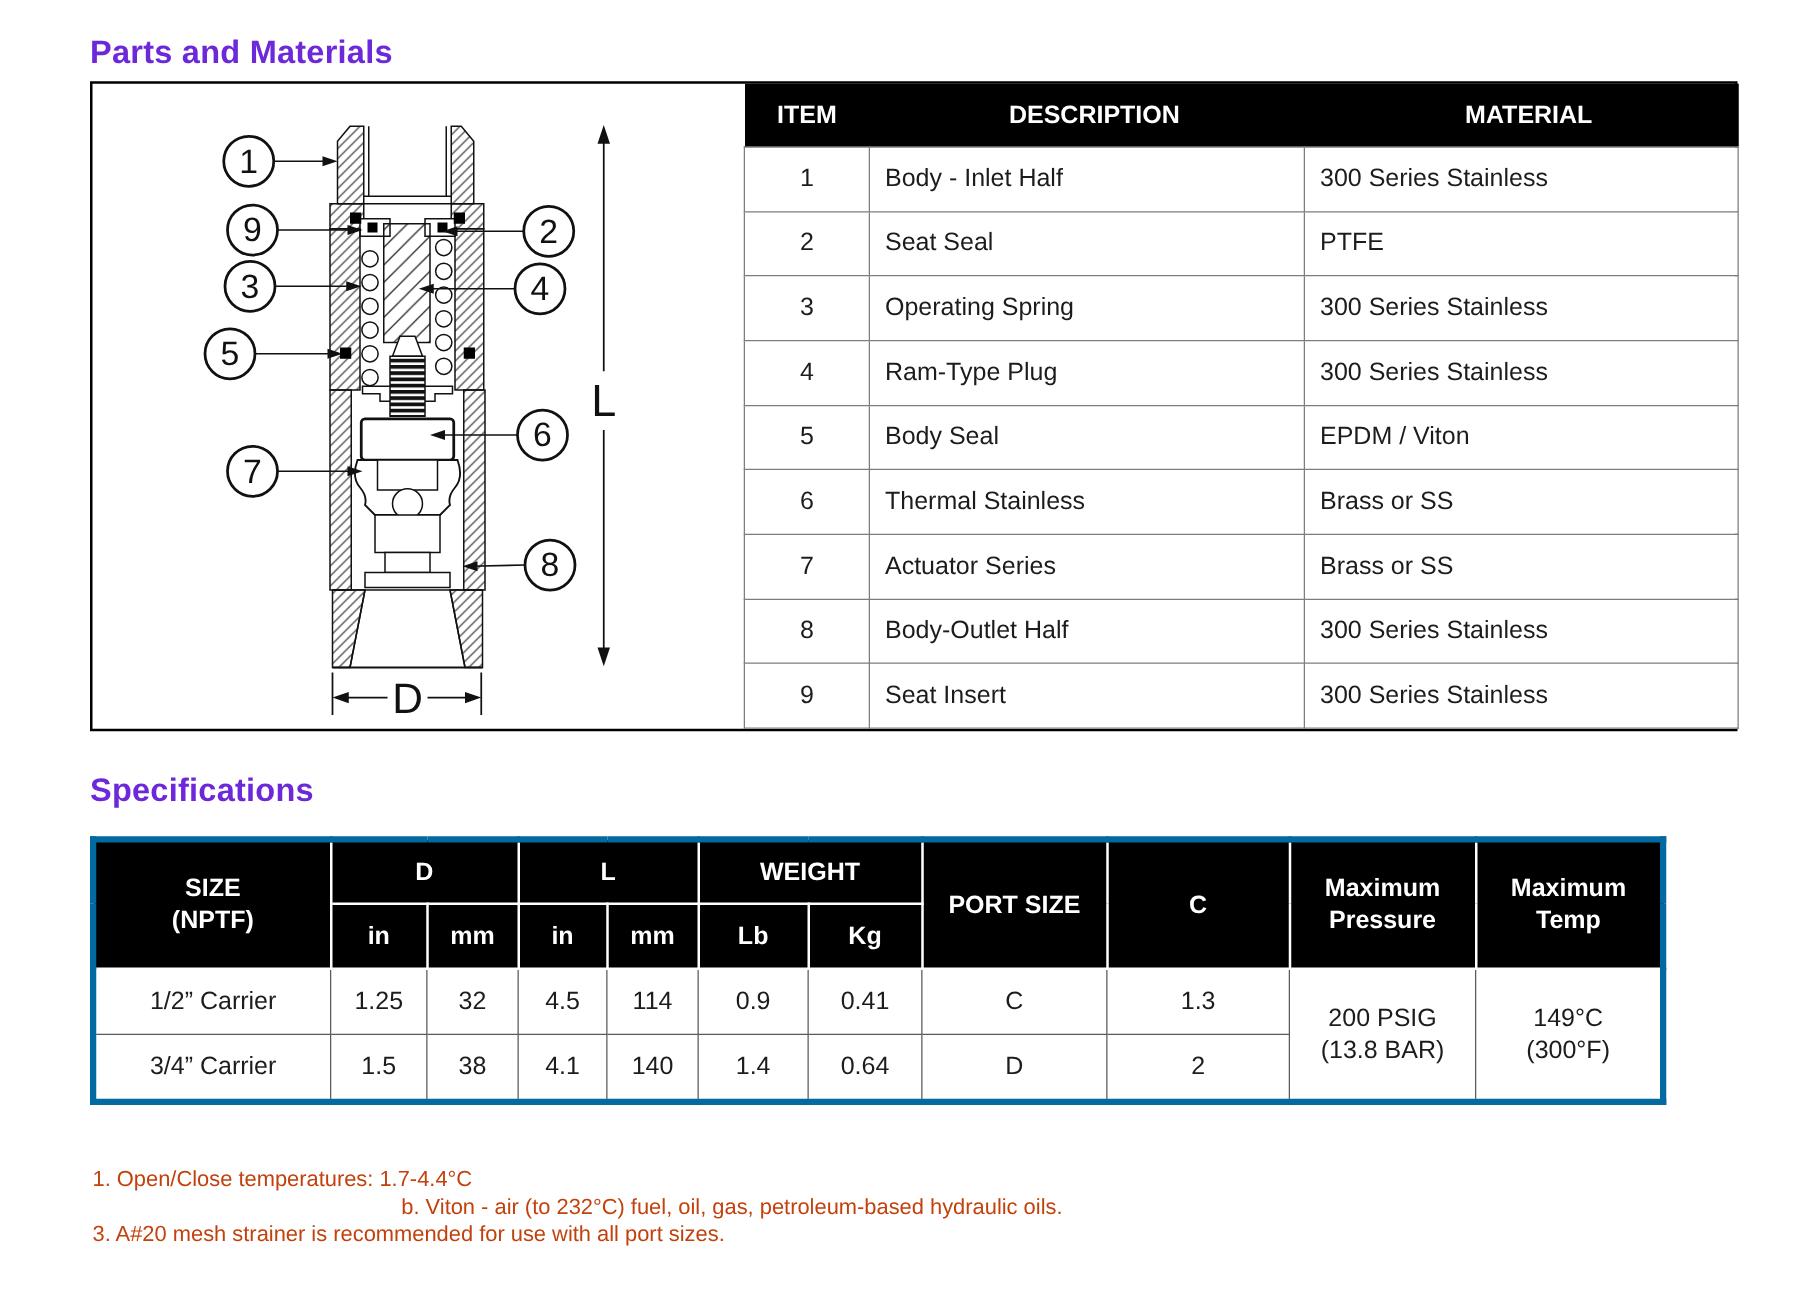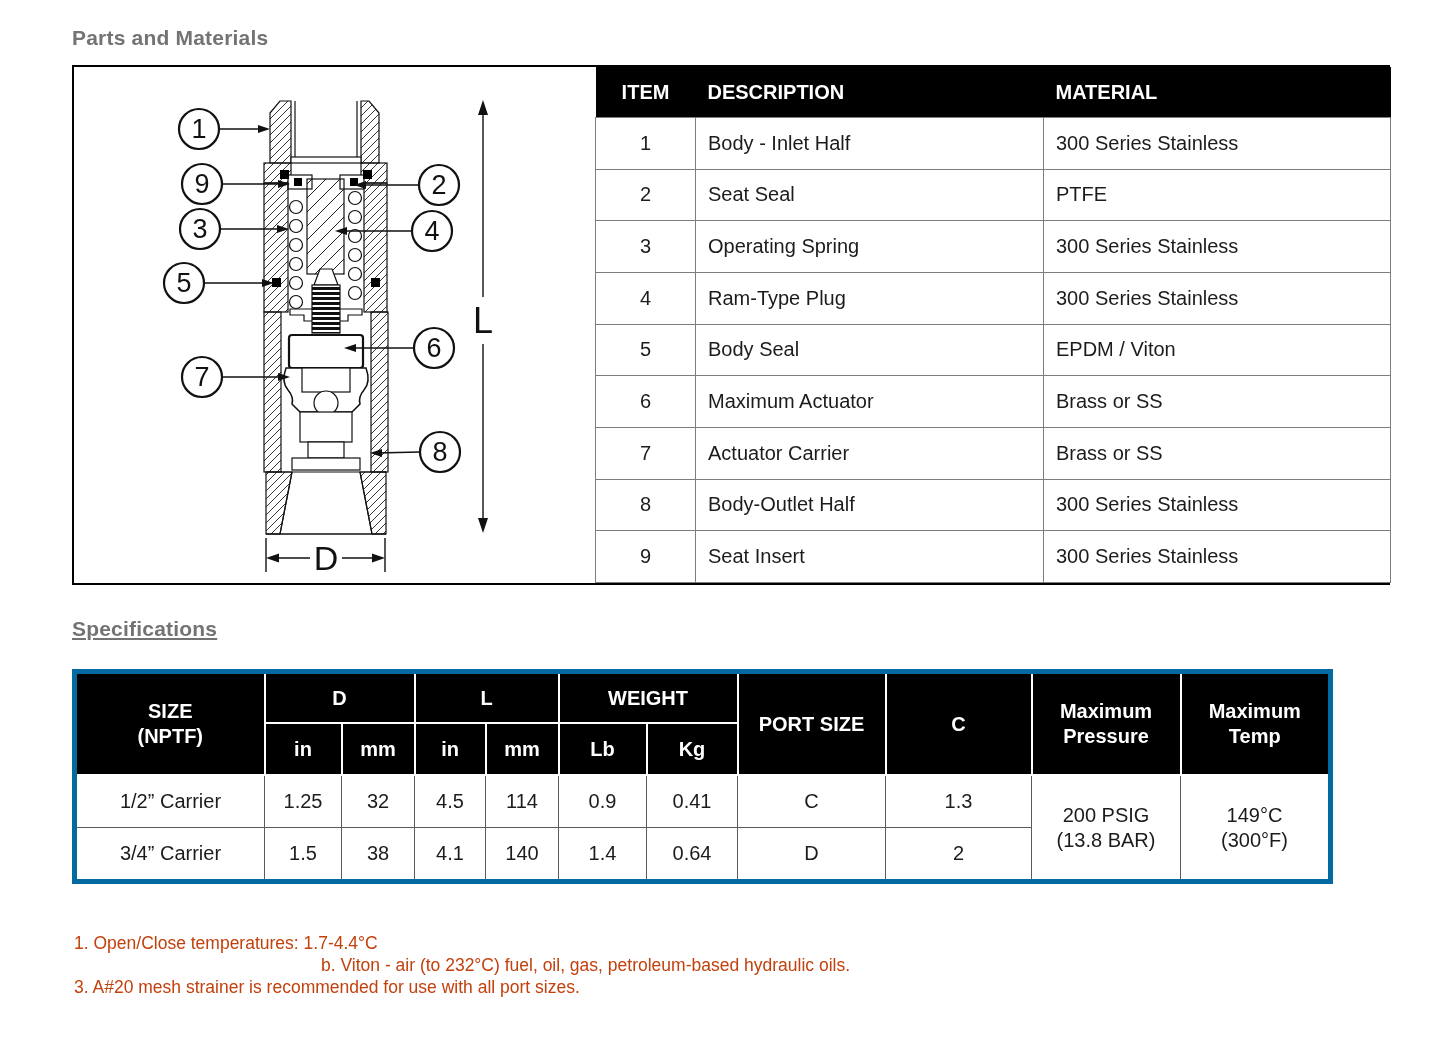--- a/index.html
+++ b/index.html
@@ -1,40 +1,40 @@
 <!DOCTYPE html>
 <html><head>
 <meta charset="utf-8">
 <style>
   html,body{margin:0;padding:0;}
   body{
     width:1445px;height:1046px;position:relative;background:#ffffff;
     font-family:"Liberation Sans", sans-serif;color:#1b1b1b;overflow:hidden;
   }
   .green-heading{
-    position:absolute;font-size:21px;font-weight:bold;color:#737373;letter-spacing:0.2px;
+    position:absolute;font-size:26px;font-weight:bold;color:#6d28d9;letter-spacing:0.2px;
   }
   #parts-heading{left:72px;top:26px;}
-  #specs-heading{left:72px;top:617px;text-decoration:underline;}
+  #specs-heading{left:72px;top:617px;}
 
   
   #figure-box{
     position:absolute;left:72px;top:65px;width:1318px;height:520px;
     border:2px solid #000;box-sizing:border-box;background:#fff;
   }
   #diagram-svg{position:absolute;left:0;top:0;}
 
   
   #parts-table{
     position:absolute;left:521px;top:0;width:795px;height:516px;
     border-collapse:collapse;table-layout:fixed;
   }
   #parts-table th{
     background:#000;color:#fff;font-size:20px;font-weight:bold;
-    text-align:left;padding:0 0 0 12px;height:50px;border:none;vertical-align:middle;
+    text-align:center;padding:0 0 0 12px;height:50px;border:none;vertical-align:middle;
   }
   #parts-table th.c-item{text-align:center;padding:0;}
   #parts-table td{
     border:1px solid #7d7d7d;background:#fff;font-size:20px;color:#1c1c1c;
     vertical-align:middle;padding:0 0 0 12px;
   }
   #parts-table td.c-item{text-align:center;padding:0;}
 
   
   #specs-table{
@@ -254,26 +254,26 @@
         <td>Ram-Type Plug</td>
         <td>300 Series Stainless</td>
       </tr>
       <tr>
         <td class="c-item">5</td>
         <td>Body Seal</td>
         <td>EPDM / Viton</td>
       </tr>
       <tr>
         <td class="c-item">6</td>
-        <td>Maximum Actuator</td>
+        <td>Thermal Stainless</td>
         <td>Brass or SS</td>
       </tr>
       <tr>
         <td class="c-item">7</td>
-        <td>Actuator Carrier</td>
+        <td>Actuator Series</td>
         <td>Brass or SS</td>
       </tr>
       <tr>
         <td class="c-item">8</td>
         <td>Body-Outlet Half</td>
         <td>300 Series Stainless</td>
       </tr>
       <tr>
         <td class="c-item">9</td>
         <td>Seat Insert</td>

